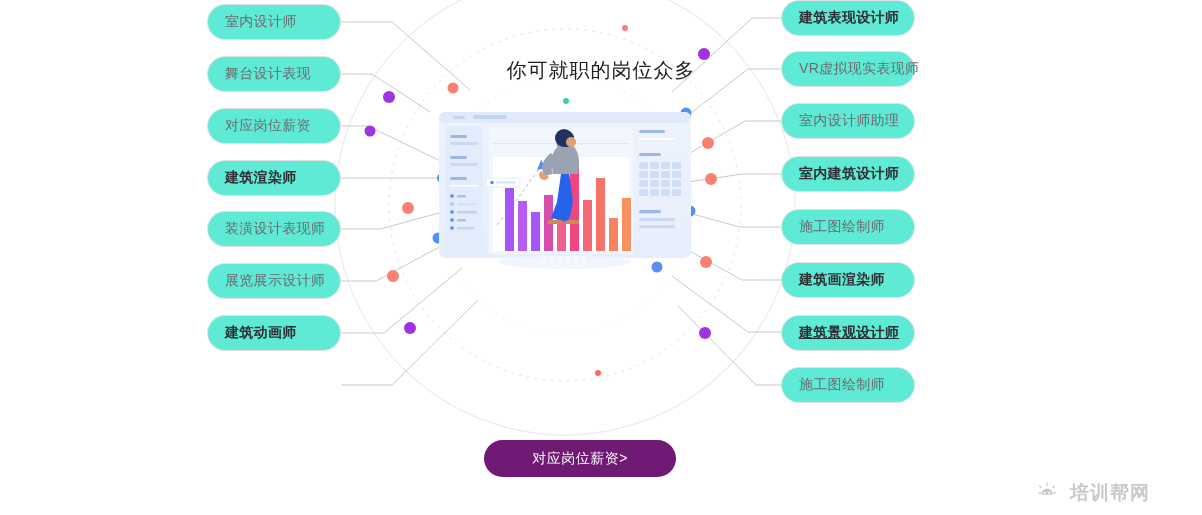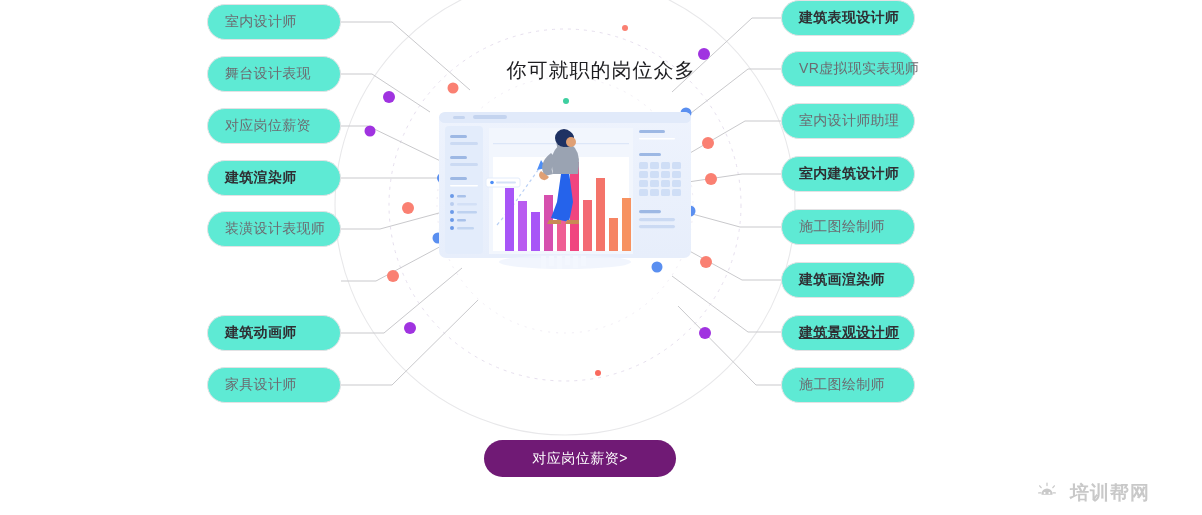--- a/index.html
+++ b/index.html
@@ -254,25 +254,25 @@
     </div>
   <div class="pill left" style="top:108px;">
     <span>对应岗位薪资</span>
     </div>
   <div class="pill left bold" style="top:160px;">
     <span>建筑渲染师</span>
     </div>
   <div class="pill left" style="top:211px;">
     <span>装潢设计表现师</span>
     </div>
+  <div class="pill left" style="top:263px;">
+    <span>展览展示设计师</span>
+    </div>
   <div class="pill left bold" style="top:315px;">
     <span>建筑动画师</span>
-    </div>
-  <div class="pill left" style="top:367px;">
-    <span>家具设计师</span>
     </div>
 
   <div class="pill right bold" style="top:0px;">
     <span>建筑表现设计师</span>
     </div>
   <div class="pill right" style="top:51px;">
     <span>VR虚拟现实表现师</span>
     </div>
   <div class="pill right" style="top:103px;text-align:center;">
     <span>室内设计师助理</span>

